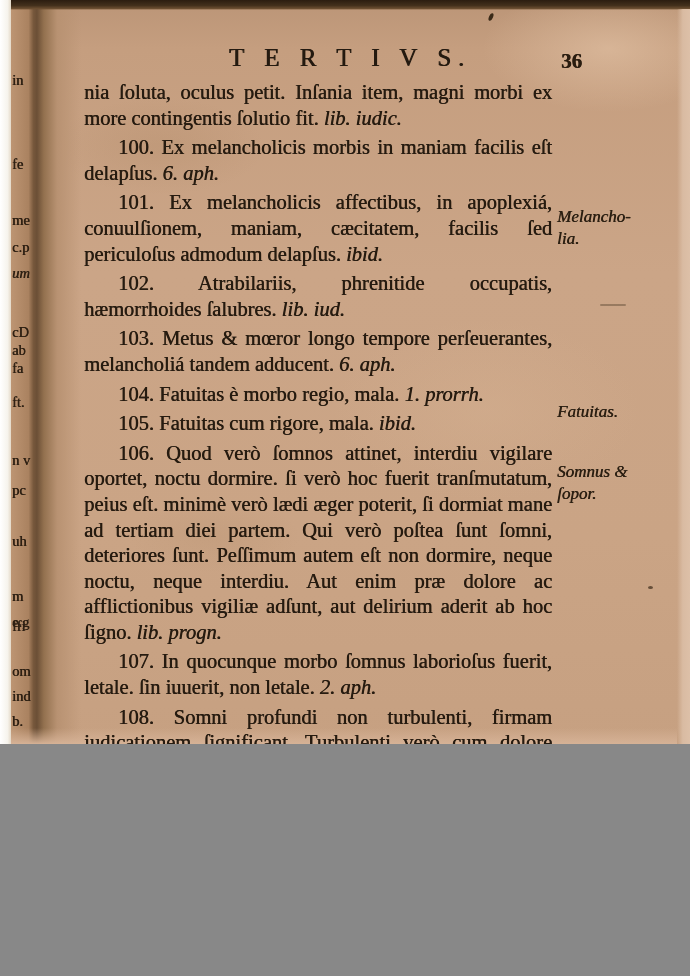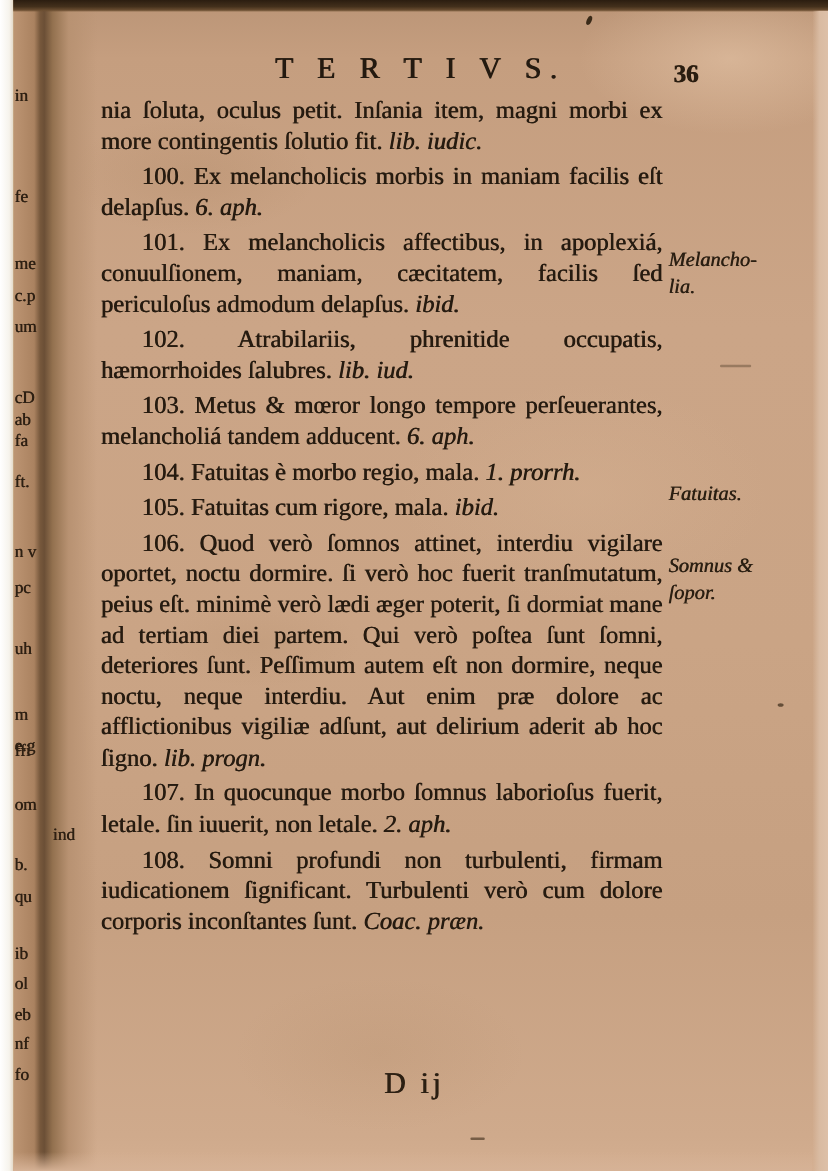--- a/index.html
+++ b/index.html
@@ -1,17 +1,17 @@
 <!DOCTYPE html>
 <html lang="la"><head>
 <meta charset="utf-8">
 <style>
   html,body{margin:0;padding:0;background:#888;}
   .scan{
-    position:relative;width:690px;height:976px;overflow:hidden;
+    position:relative;width:690px;height:744px;overflow:hidden;
     background:#84cc16;
     font-family:"Liberation Serif","DejaVu Serif",serif;
   }
   
   .white-strip{position:absolute;left:0;top:0;width:11px;height:100%;
     background:linear-gradient(90deg,#ffffff 0%,#f6f3ec 70%,#e4d9c8 100%);}
   
   .page{
     position:absolute;left:11px;top:0;width:679px;height:976px;
     background:
@@ -100,33 +100,33 @@
       <div class="margin-note" style="top: 461px;">
         <div>Somnus &amp;</div>
         <div>ſopor.</div>
       </div>
     </div>
   <div>
       <div class="fragment" style="top: 72px;">in</div>
       <div class="fragment" style="top: 156px;">fe</div>
       <div class="fragment" style="top: 212px;">me</div>
       <div class="fragment" style="top: 239px;">c.p</div>
-      <div class="fragment" style="top: 265px;">um</div>
+      <div class="fragment" style="top: 265px; font-style: italic;">um</div>
       <div class="fragment" style="top: 288px; margin-top: 36px;">cD</div>
       <div class="fragment" style="top: 342px;">ab</div>
       <div class="fragment" style="top: 360px;">fa</div>
       <div class="fragment" style="top: 394px;">ft.</div>
       <div class="fragment" style="top: 452px;">n v</div>
       <div class="fragment" style="top: 482px;">pc</div>
       <div class="fragment" style="top: 533px;">uh</div>
       <div class="fragment" style="top: 588px;">m</div>
       <div class="fragment" style="top: 614px;">e.g</div>
       <div class="fragment" style="top: 618px;">ffi</div>
       <div class="fragment" style="top: 663px;">om</div>
-      <div class="fragment" style="top: 688px; padding-left: 32px;">ind</div>
+      <div class="fragment" style="top: 688px;">ind</div>
       <div class="fragment" style="top: 713px;">b.</div>
       <div class="fragment" style="top: 740px;">qu</div>
       <div class="fragment" style="top: 787px;">ib</div>
       <div class="fragment" style="top: 812px;">ol</div>
       <div class="fragment" style="top: 838px;">eb</div>
       <div class="fragment" style="top: 862px;">nf</div>
       <div class="fragment" style="top: 888px;">fo</div>
     </div>
 
   <div class="signature">D ij</div>

